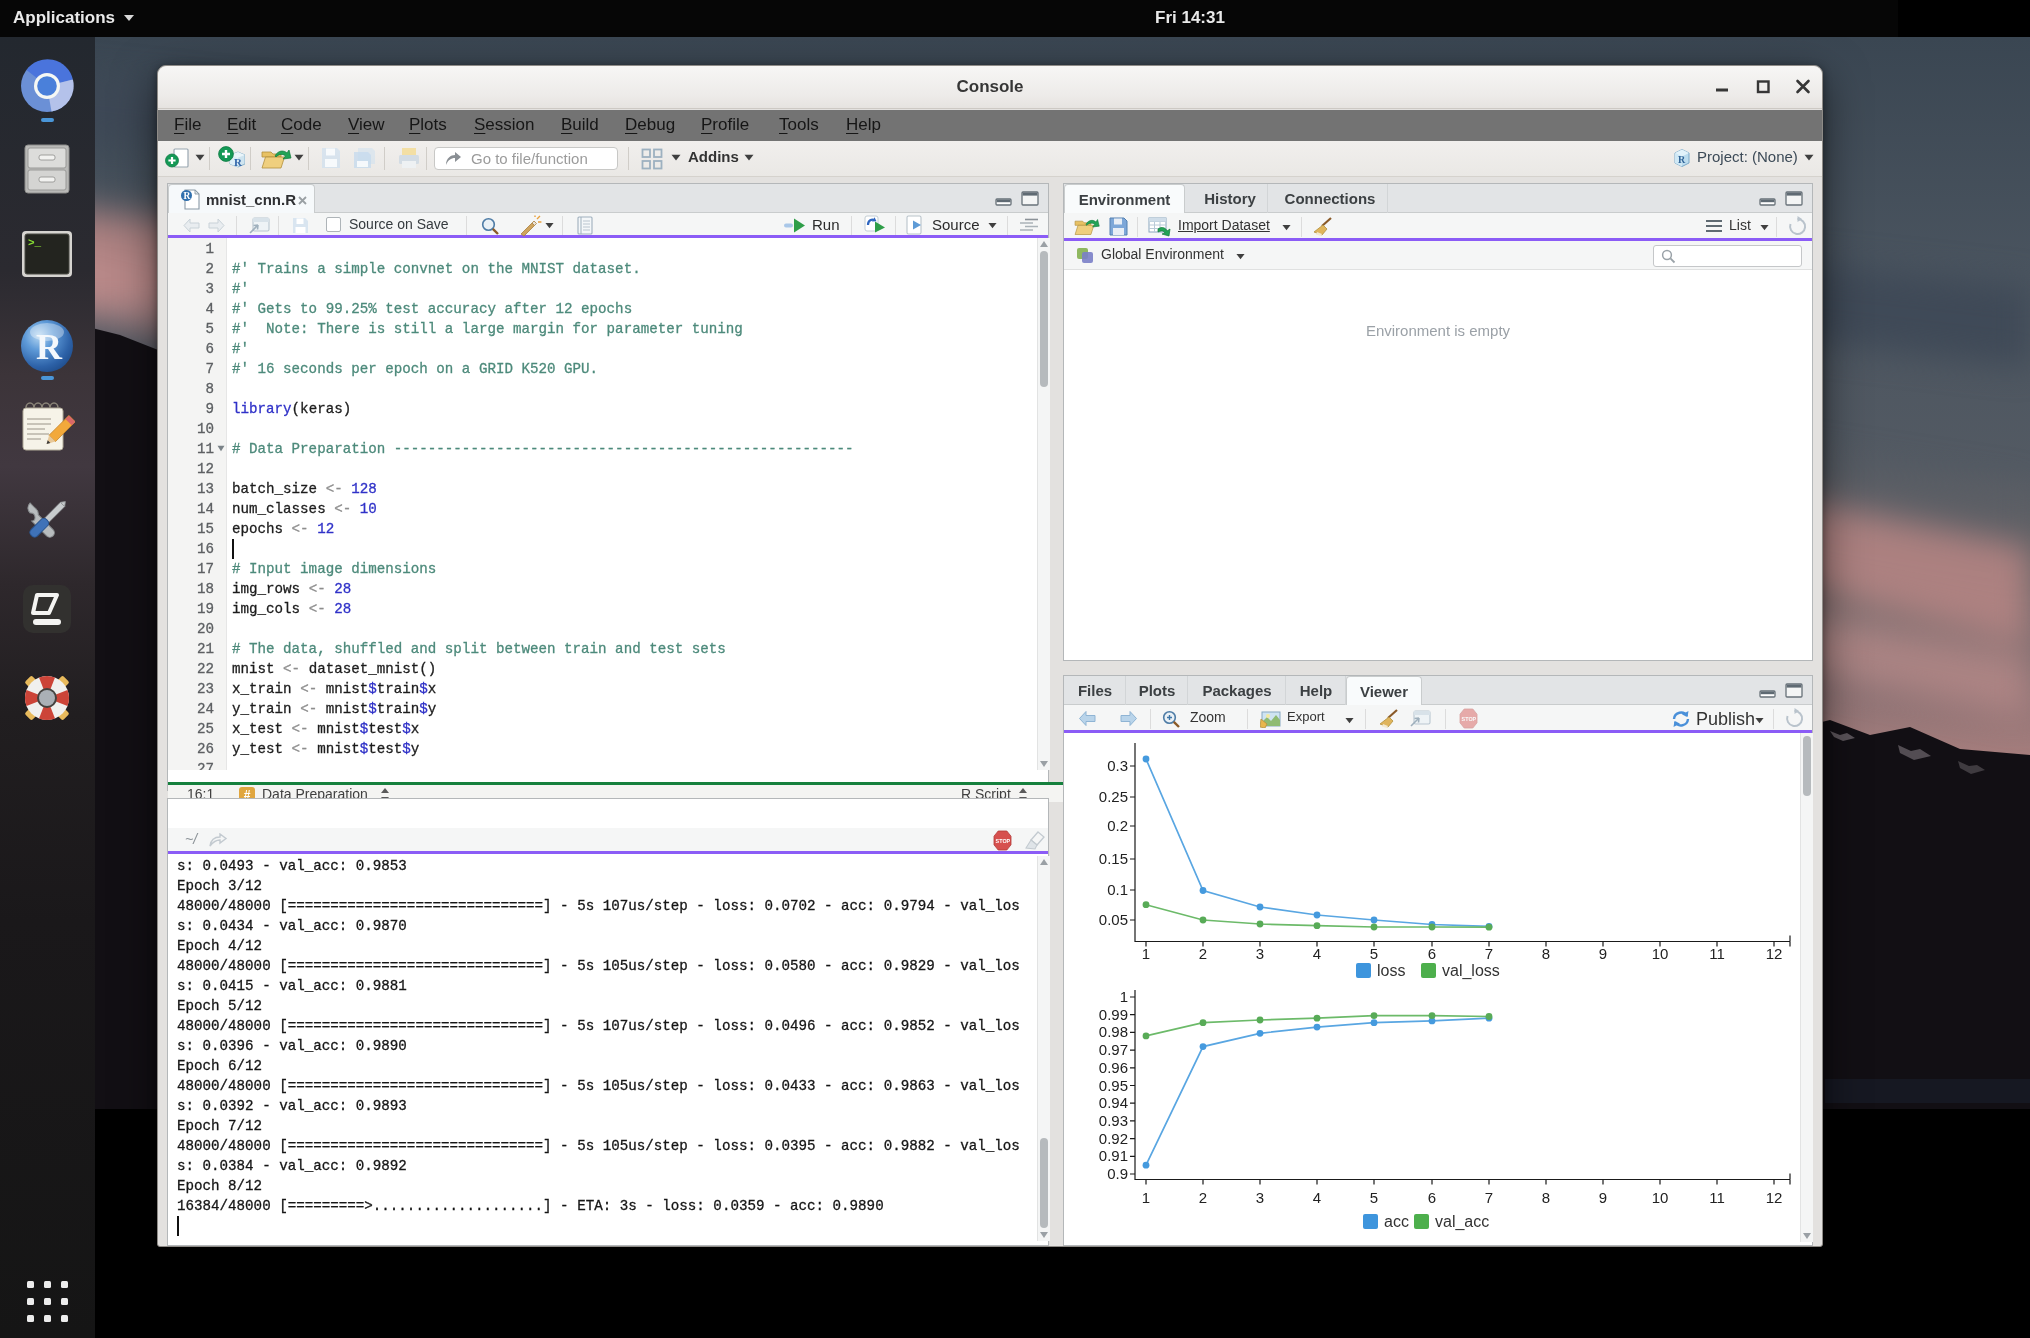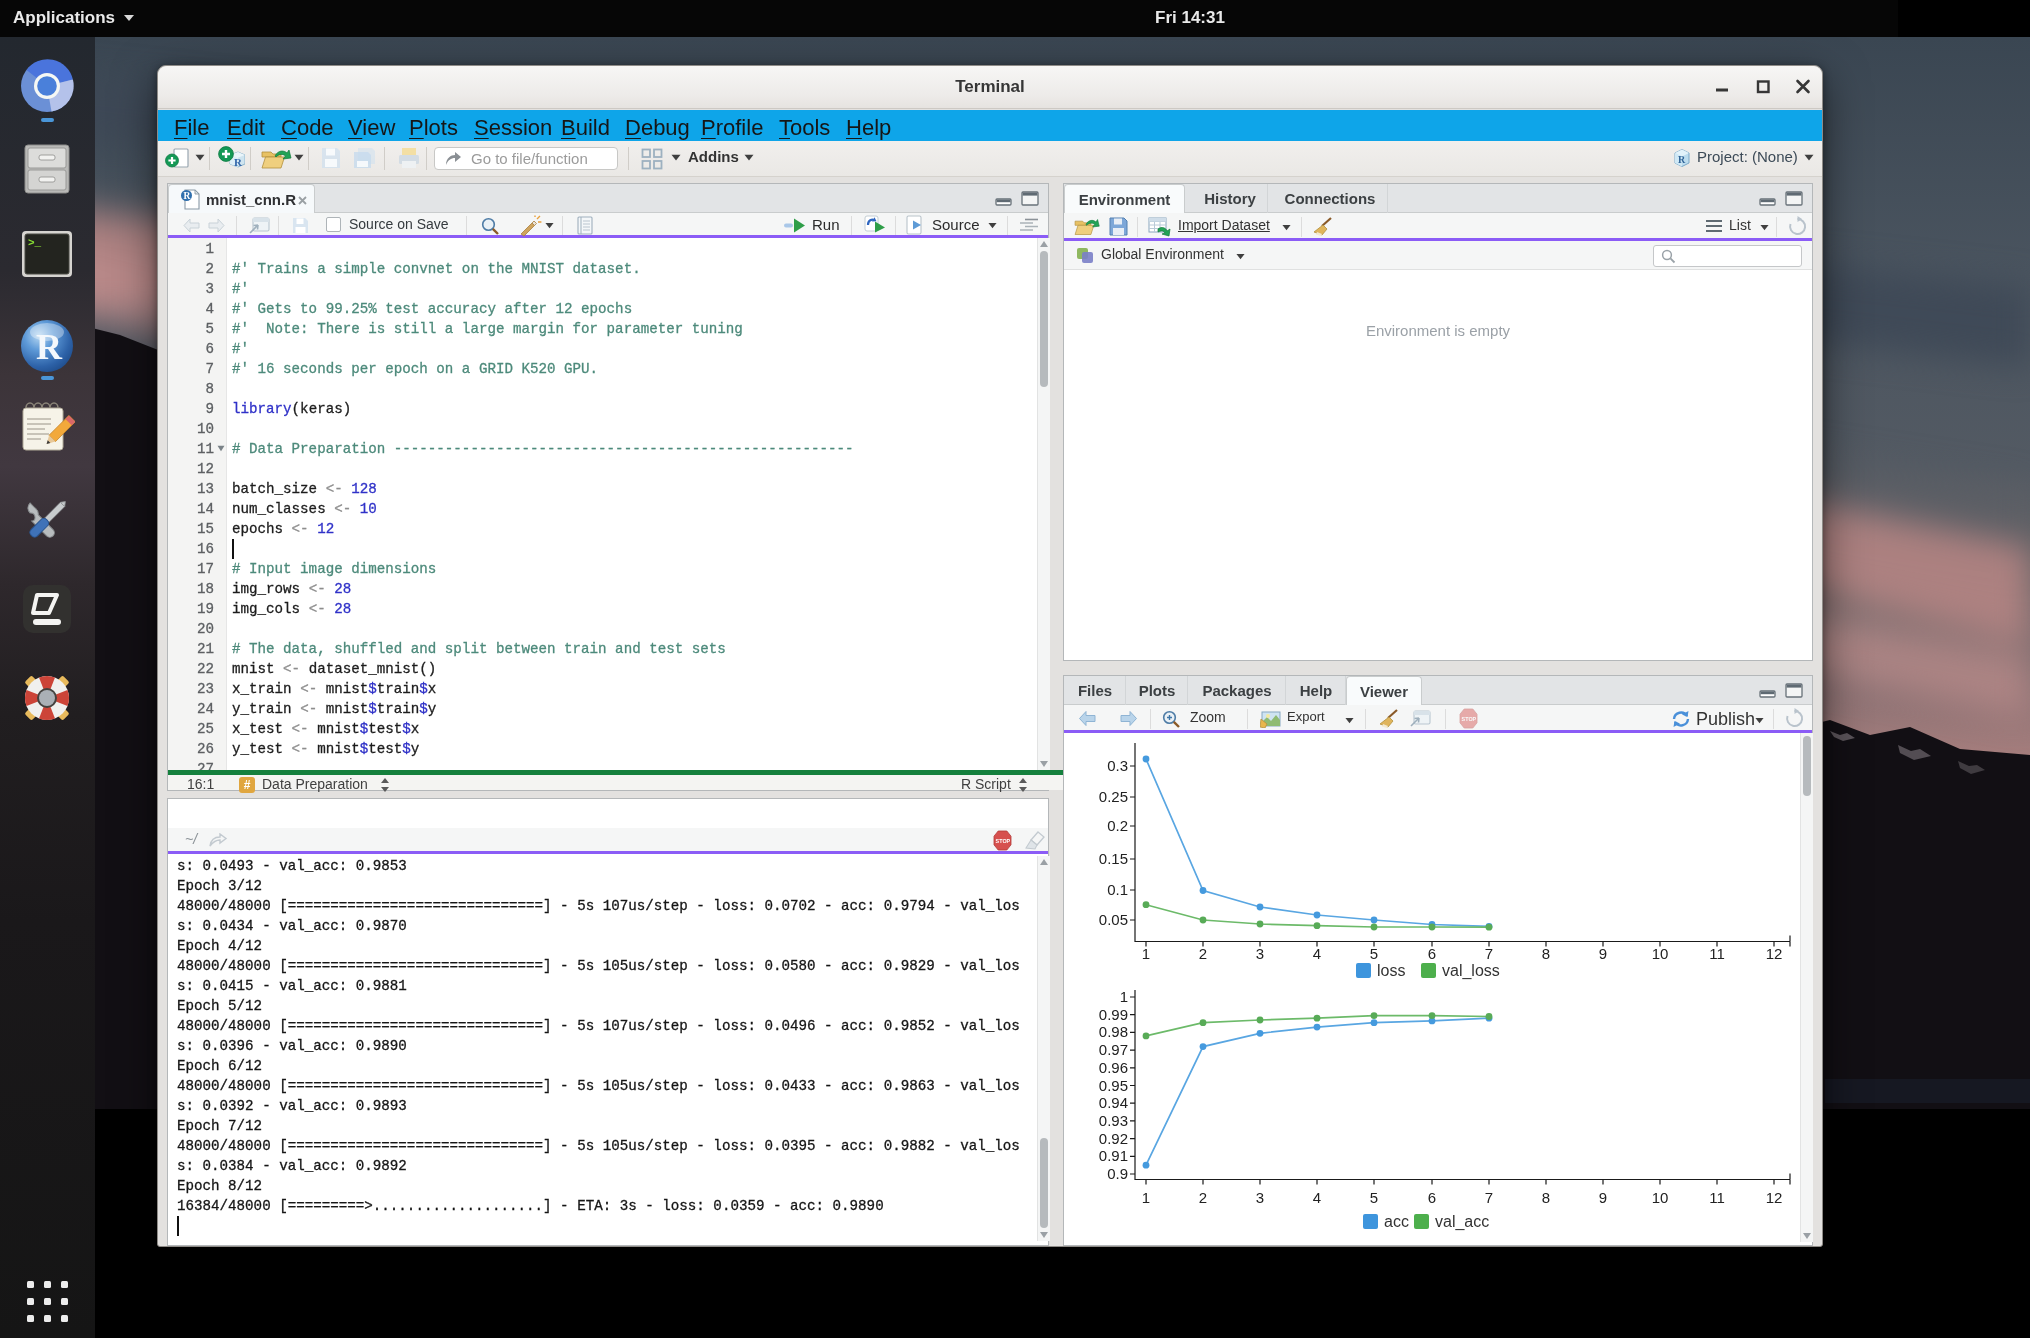--- a/index.html
+++ b/index.html
@@ -15,21 +15,21 @@
 #wall { position:absolute; left:0; top:37px; width:2030px; height:1301px; }
 
 #dock { position:absolute; left:0; top:37px; width:95px; height:1301px; background:linear-gradient(180deg,#23282f 0%,#2b2a30 18%,#3c3439 26%,#413840 33%,#2e282c 42%,#211e20 52%,#1a181a 68%,#151515 100%); z-index:40; }
 .dockicon { position:absolute; left:19px; width:56px; height:56px; }
 
 #win { position:absolute; left:157px; top:65px; width:1666px; height:1182px; background:#e3e1df; border:1px solid #8e8b87; border-radius:9px 9px 3px 3px; box-shadow:0 14px 44px rgba(0,0,0,0.55), 0 2px 8px rgba(0,0,0,0.4); z-index:30; }
 #titlebar { position:absolute; left:0; top:0; width:100%; height:43px; background:linear-gradient(180deg,#f7f6f5 0%,#edebe9 70%,#e6e3e0 100%); border-bottom:1px solid #cdc9c4; border-radius:9px 9px 0 0; }
 #titlebar .title { position:absolute; left:0; right:0; top:11px; text-align:center; font-size:17px; font-weight:bold; color:#363636; }
 .winbtn { position:absolute; top:13px; width:16px; height:16px; }
 
-#menubar { position:absolute; left:0; top:44px; width:100%; height:31px; background:#0ea5e9; font-size:22px; color:#161616; }
+#menubar { position:absolute; left:0; top:44px; width:100%; height:31px; background:#737373; font-size:17px; color:#161616; }
 #menubar span { position:absolute; top:5px; }
 #menubar u { text-decoration-thickness:1px; text-underline-offset:3px; }
 
 #maintb { position:absolute; left:0; top:75px; width:100%; height:36px; background:linear-gradient(180deg,#f1efed,#eae8e5); border-bottom:1px solid #d5d2cd; }
 .tsep { position:absolute; top:6px; width:1px; height:23px; background:#d0cdc8; }
 
 .pane { position:absolute; background:#fff; border:1px solid #b4b7b9; }
 .tabstrip { position:absolute; left:0; top:0; right:0; height:29px; background:#e2e4e6; border-bottom:1px solid #c9cccd; }
 .tab { position:absolute; top:0; height:29px; font-size:15px; font-weight:bold; color:#3c4043; text-align:center; line-height:29px; box-shadow:inset -1px 0 0 #d2d5d7; }
 .tab.active { background:#f9fbfc; border-left:1px solid #c9cccd; border-right:1px solid #c9cccd; border-top:1px solid #c9cccd; border-radius:4px 4px 0 0; height:30px; box-shadow:none; }
@@ -188,21 +188,21 @@
           <rect x="0" y="34" width="7" height="7" rx="1.5"></rect>
           <rect x="17" y="34" width="7" height="7" rx="1.5"></rect>
           <rect x="34" y="34" width="7" height="7" rx="1.5"></rect>
         </g>
       </svg>
   </div>
 </div>
 
 <div id="win">
   <div id="titlebar">
-    <div class="title">Terminal</div>
+    <div class="title">Console</div>
     <svg class="winbtn" style="left:1556px" viewBox="0 0 16 16">
         <rect x="2" y="9.5" width="12" height="3" fill="#363636"></rect>
       </svg>
     <svg class="winbtn" style="left:1597px" viewBox="0 0 16 16">
         <rect x="3" y="2.5" width="10.5" height="10.5" fill="none" stroke="#363636" stroke-width="2.4"></rect>
       </svg>
     <svg class="winbtn" style="left:1637px" viewBox="0 0 16 16">
         <path d="M2.5 2 L13.5 13 M13.5 2 L2.5 13" stroke="#363636" stroke-width="2.6" stroke-linecap="round"></path>
       </svg>
   </div>
@@ -401,21 +401,21 @@
       <svg class="abs" style="left:49px;top:207px" width="8" height="7" viewBox="0 0 8 7">
           <path d="M0.5 0.8 L7.5 0.8 L4 6.3 Z" fill="#7a8288"></path>
         </svg>
       <div class="abs code" style="left:64px;top:1px;white-space:pre;"><i> </i><i class="c">#' Trains a simple convnet on the MNIST dataset.</i><i class="c">#'</i><i class="c">#' Gets to 99.25% test accuracy after 12 epochs</i><i class="c">#'  Note: There is still a large margin for parameter tuning</i><i class="c">#'</i><i class="c">#' 16 seconds per epoch on a GRID K520 GPU.</i><i> </i><i><b class="b">library</b>(keras)</i><i> </i><i class="c"># Data Preparation ------------------------------------------------------</i><i> </i><i>batch_size <b class="o">&lt;-</b> <b class="b">128</b></i><i>num_classes <b class="o">&lt;-</b> <b class="b">10</b></i><i>epochs <b class="o">&lt;-</b> <b class="b">12</b></i><i class="cur"> </i><i class="c"># Input image dimensions</i><i>img_rows <b class="o">&lt;-</b> <b class="b">28</b></i><i>img_cols <b class="o">&lt;-</b> <b class="b">28</b></i><i> </i><i class="c"># The data, shuffled and split between train and test sets</i><i>mnist <b class="o">&lt;-</b> dataset_mnist()</i><i>x_train <b class="o">&lt;-</b> mnist<b class="d">$</b>train<b class="d">$</b>x</i><i>y_train <b class="o">&lt;-</b> mnist<b class="d">$</b>train<b class="d">$</b>y</i><i>x_test <b class="o">&lt;-</b> mnist<b class="d">$</b>test<b class="d">$</b>x</i><i>y_test <b class="o">&lt;-</b> mnist<b class="d">$</b>test<b class="d">$</b>y</i></div>
     </div>
     <div class="abs" style="left:869px;top:54px;width:13px;height:532px;background:#f4f5f5;border-left:1px solid #e2e3e3;">
       <div class="sb-up"></div>
       <div class="abs" style="left:2px;top:13px;width:8px;height:136px;background:#b6babd;border-radius:4px;"></div>
       <div class="sb-dn"></div>
     </div>
-    <div class="abs" style="left:0;top:586px;width:964px;height:20px;background:#f4f4f2;border-top:5px solid #15803d;">
+    <div class="abs" style="left:0;top:598px;width:964px;height:20px;background:#f4f4f2;border-top:3px solid #15803d;">
       <span class="abs" style="left:19px;top:1px;font-size:14px;color:#3f3f3f;">16:1</span>
       <span class="abs" style="left:71px;top:2px;width:16px;height:16px;background:#e0a63f;border-radius:3px;color:#fff;font-size:12px;font-weight:bold;text-align:center;line-height:16px;">#</span>
       <span class="abs" style="left:94px;top:1px;font-size:14px;color:#3f3f3f;">Data Preparation</span>
       <div class="sort" style="left:213px;top:3px;"></div>
       <span class="abs" style="left:793px;top:1px;font-size:14px;color:#3f3f3f;">R Script</span>
       <div class="sort" style="left:851px;top:3px;"></div>
     </div>
   </div>
   <div id="conpane" class="pane" style="left:9px; top:732px; width:882px; height:448px;">
     <div class="ptoolbar" style="top:29px;height:26px;">

